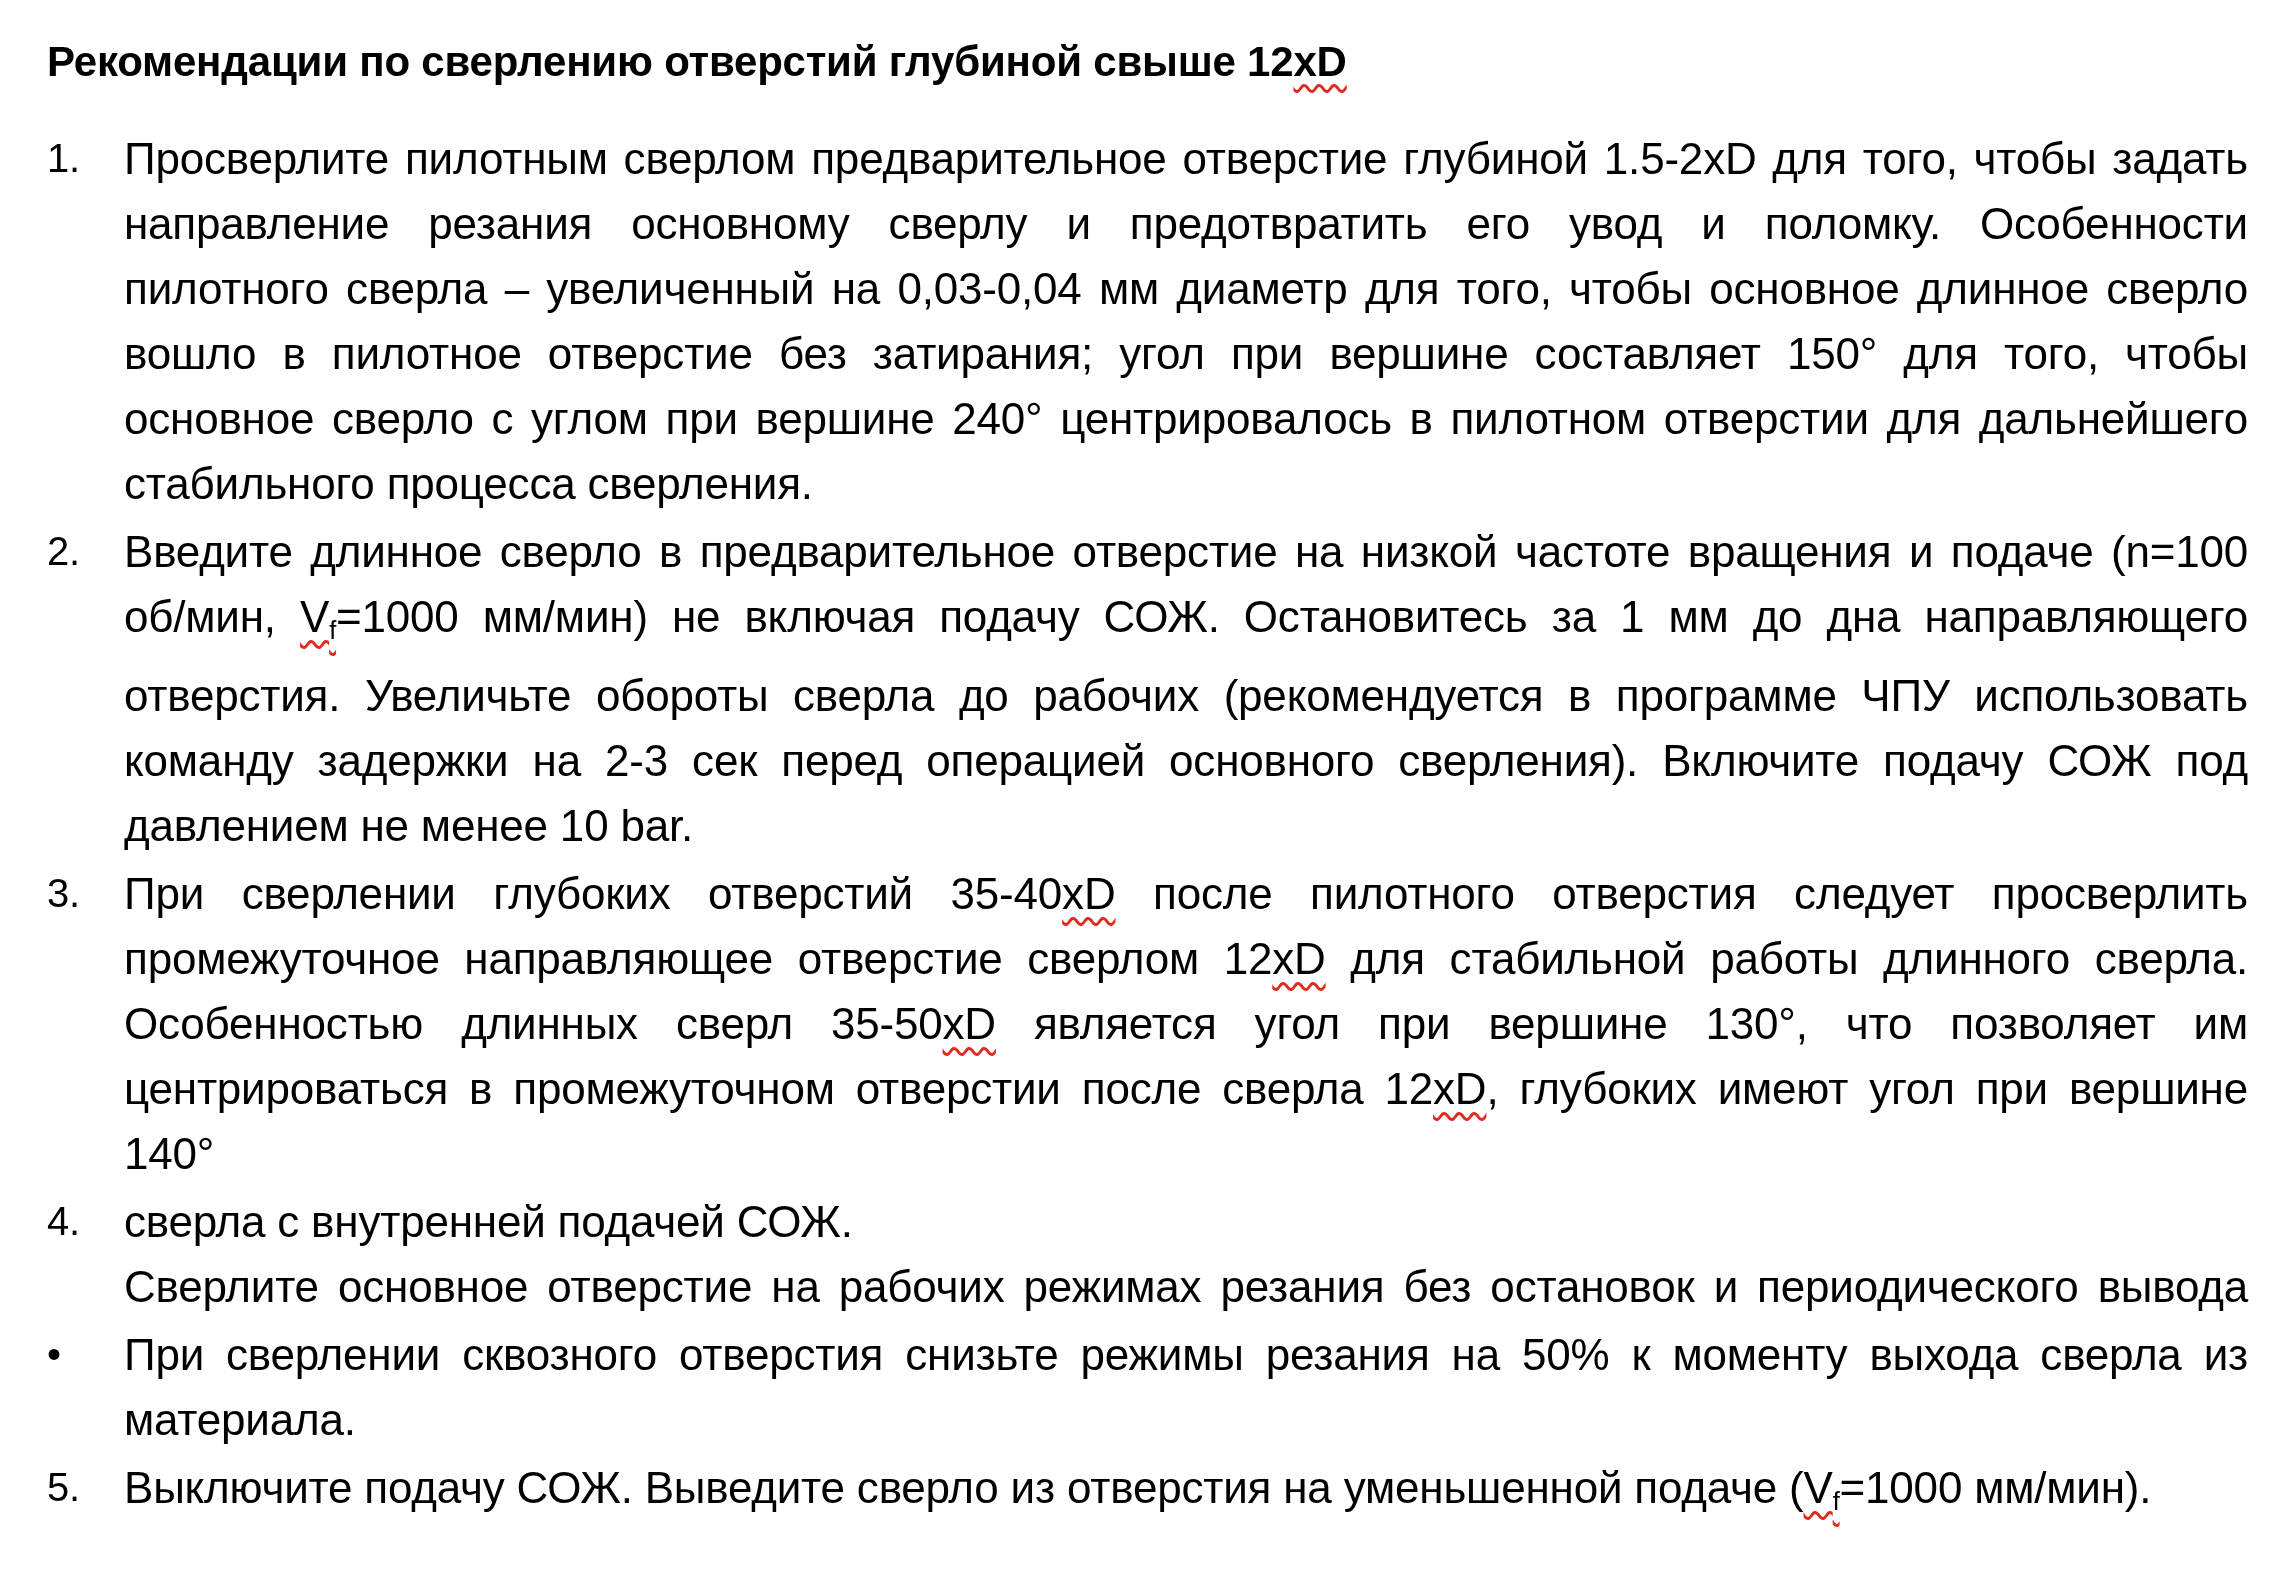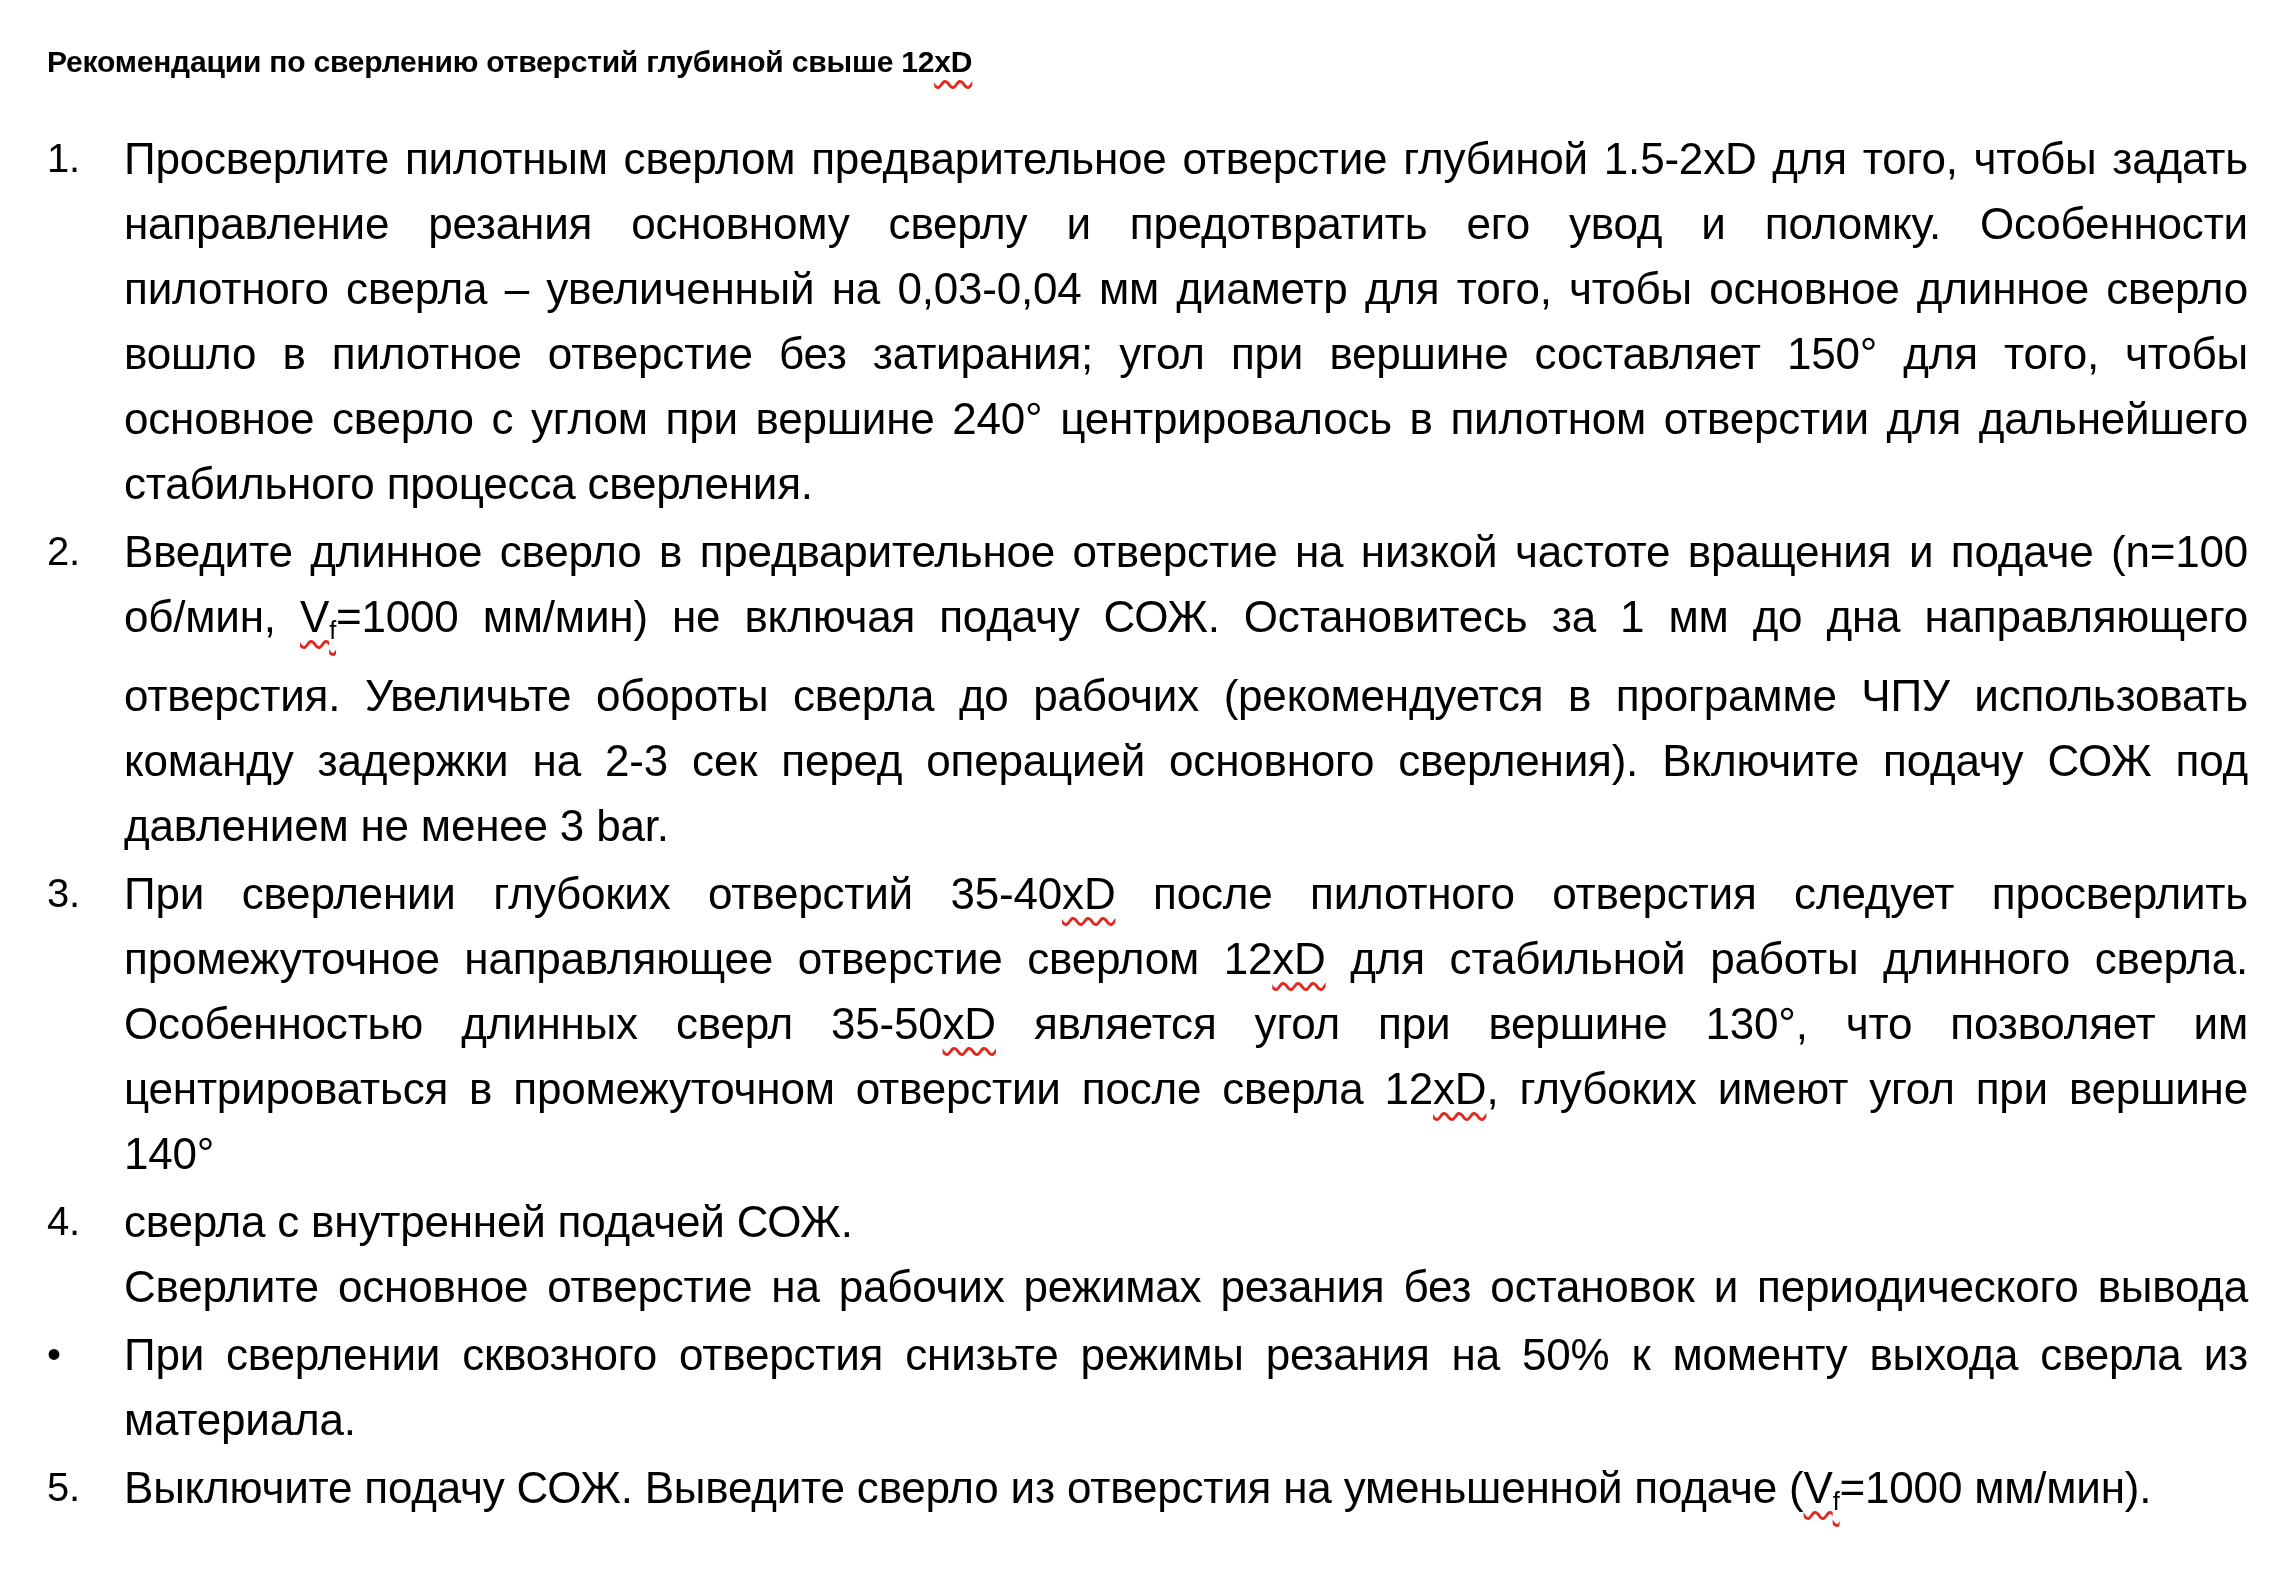--- a/index.html
+++ b/index.html
@@ -3,21 +3,21 @@
 <meta charset="utf-8">
 <style>
   html, body { margin: 0; padding: 0; background: #ffffff; }
   body {
     width: 2295px; height: 1597px; overflow: hidden;
     font-family: "Liberation Sans", "DejaVu Sans", sans-serif;
     color: #000000;
   }
   .page { padding: 29px 47px 0 47px; }
   .title {
-    font-size: 30px; font-weight: bold; line-height: 65px;
+    font-size: 42px; font-weight: bold; line-height: 65px;
     margin: 0 0 32px 0; letter-spacing: -0.2px;
   }
   .item { display: flex; margin-bottom: 3px; }
   .marker {
     flex: 0 0 77px; font-size: 40px; line-height: 65px;
     letter-spacing: -0.2px;
   }
   .content { flex: 1 1 auto; min-width: 0; }
   .line {
     font-size: 44px; line-height: 65px; letter-spacing: -0.2px;
@@ -56,21 +56,21 @@
           <div class="line last"><span>стабильного процесса сверления.</span></div>
         </div>
       </div>
       <div class="item">
         <div class="marker">2.</div>
         <div class="content">
           <div class="line"><span>Введите длинное сверло в предварительное отверстие на низкой частоте вращения и подаче (n=100</span></div>
           <div class="line"><span>об/мин, </span><span class="sq">V</span><span class="sq sub">f</span><span>=1000 мм/мин) не включая подачу СОЖ. Остановитесь за 1 мм до дна направляющего</span></div>
           <div class="line"><span>отверстия. Увеличьте обороты сверла до рабочих (рекомендуется в программе ЧПУ использовать</span></div>
           <div class="line"><span>команду задержки на 2-3 сек перед операцией основного сверления). Включите подачу СОЖ под</span></div>
-          <div class="line last"><span>давлением не менее 3 bar.</span></div>
+          <div class="line last"><span>давлением не менее 10 bar.</span></div>
         </div>
       </div>
       <div class="item">
         <div class="marker">3.</div>
         <div class="content">
           <div class="line"><span>При сверлении глубоких отверстий 35-40</span><span class="sq">xD</span><span> после пилотного отверстия следует просверлить</span></div>
           <div class="line"><span>промежуточное направляющее отверстие сверлом 12</span><span class="sq">xD</span><span> для стабильной работы длинного сверла.</span></div>
           <div class="line"><span>Особенностью длинных сверл 35-50</span><span class="sq">xD</span><span> является угол при вершине 130°, что позволяет им</span></div>
           <div class="line"><span>центрироваться в промежуточном отверстии после сверла 12</span><span class="sq">xD</span><span>, глубоких имеют угол при вершине</span></div>
           <div class="line last"><span>140°</span></div>

